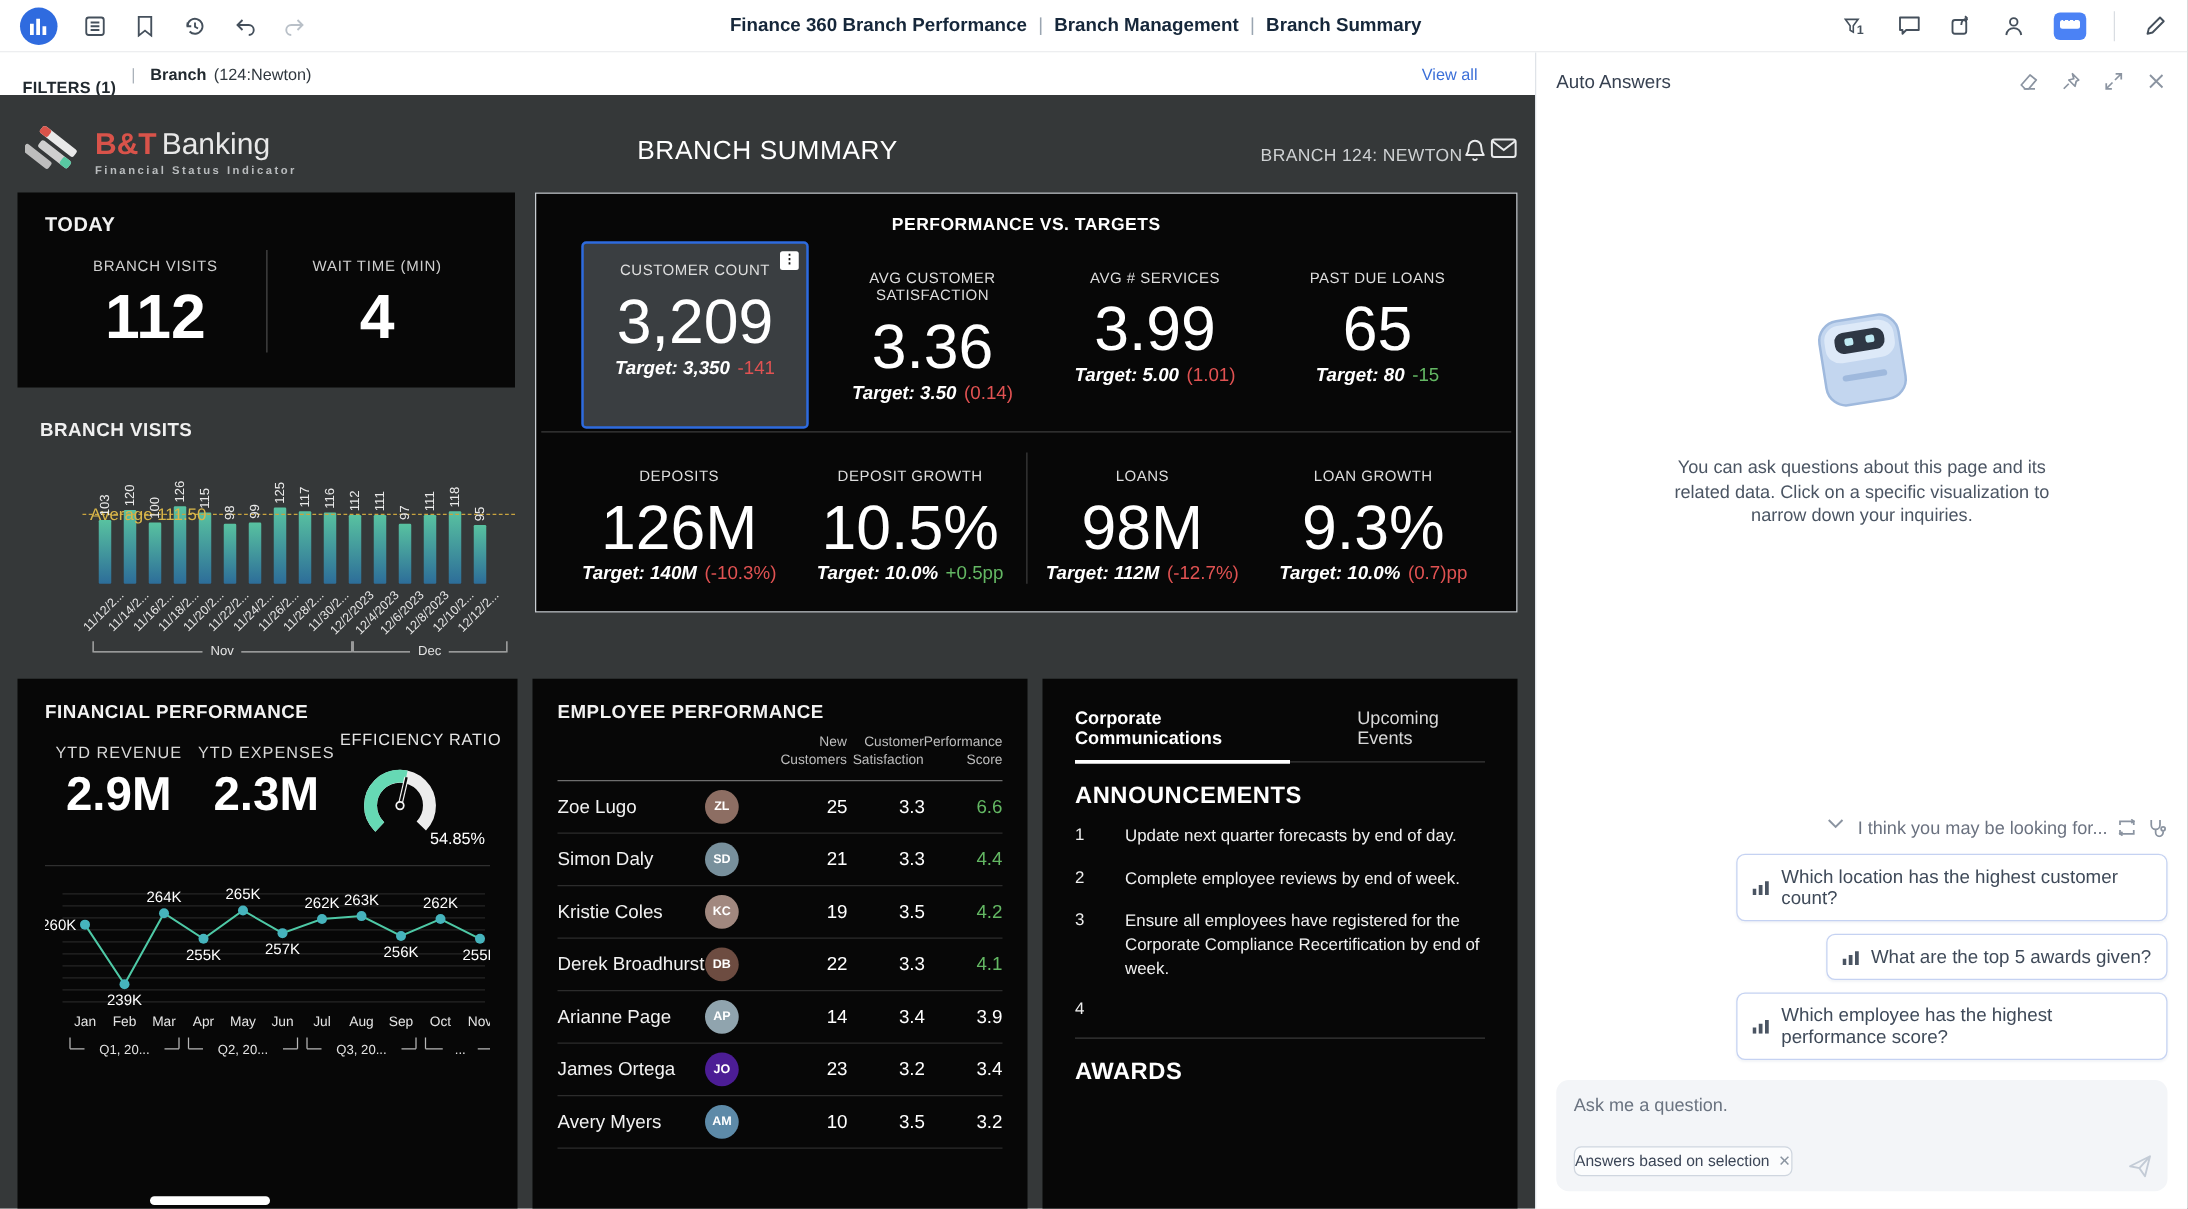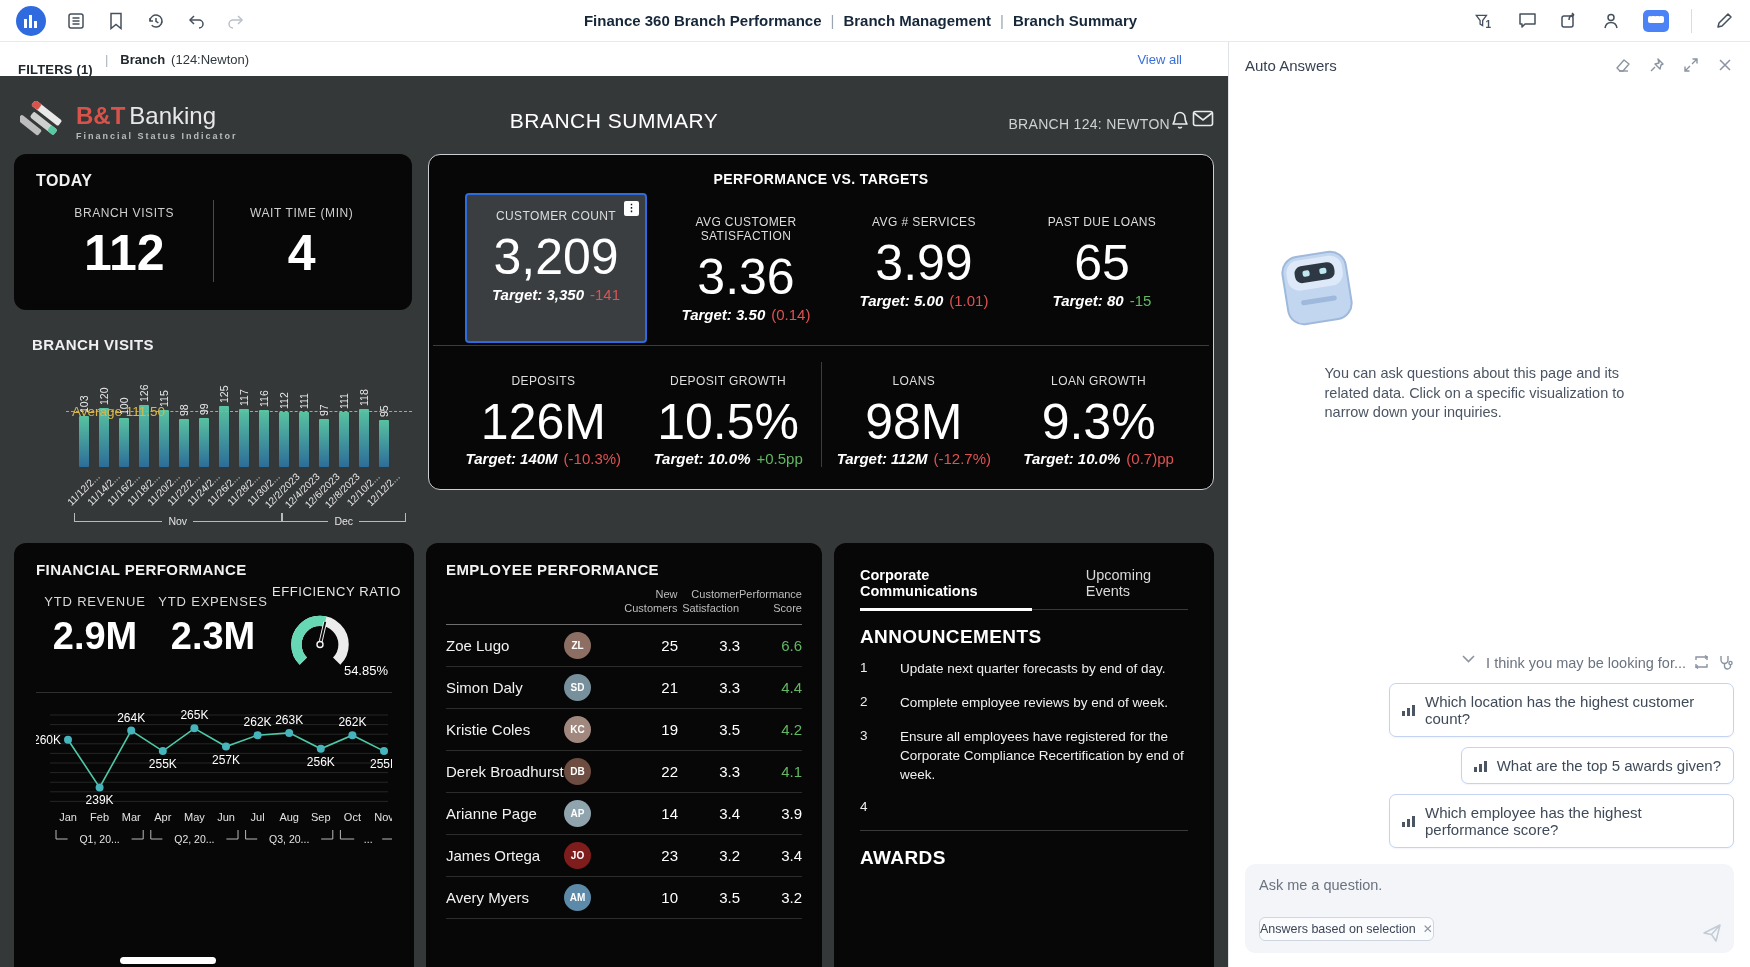--- a/index.html
+++ b/index.html
@@ -38,21 +38,21 @@
   .brand { display:flex; align-items:center; gap:10px; margin-left:6px; }
   .brand-text .line1 { font-size:24px; }
   .brand-text .b-red { color:#d9534a; font-weight:700; }
   .brand-text .b-white { color:#e8e8e8; font-weight:400; margin-left:4px; }
   .brand-text .tagline { font-size:9px; color:#b9bcbe; letter-spacing:2px; margin-top:1px; font-weight:700; }
   .dash-title { position:absolute; left:0; right:0; text-align:center; color:#fff; font-size:21px; letter-spacing:.5px; }
   .dash-right { margin-left:auto; display:flex; align-items:flex-end; z-index:2; }
   .dash-branch { color:#cfd2d4; font-size:14px; letter-spacing:.3px; }
   .hdr-icon { color:#e9eaeb; width:22px; height:22px; cursor:pointer; }
 
-  .panel { background:#070707; border-radius:12px; }
+  .panel { background:#070707; border-radius:0; }
 
   .row1 { display:flex; gap:16px; }
   .col-left { width:398px; flex:none; }
 
   
   .today { height:156px; padding:18px 22px 0; }
   .p-title { color:#f2f2f2; font-size:16px; font-weight:700; letter-spacing:.4px; }
   .today-kpis { display:flex; margin-top:10px; }
   .today-kpi { flex:1; text-align:center; padding-top:6px; }
   .today-kpi + .today-kpi { border-left:1px solid #4a4a4a; }
@@ -131,21 +131,21 @@
   .awards { border-top:1px solid #3a3a3a; margin-top:16px; padding-top:16px; color:#fff; font-size:19px; font-weight:700; letter-spacing:.4px; }
 
   .hscroll-thumb { position:absolute; bottom:3px; left:120px; width:96px; height:7px; background:#fff; border-radius:4px; cursor:pointer; }
 
   
   .answers { width:522px; flex:none; border-left:1px solid #dfe3e8; background:#fff; display:flex; flex-direction:column; }
   .aa-header { display:flex; align-items:center; padding:14px 16px 8px; }
   .aa-title { font-size:15px; color:#374151; }
   .aa-icons { margin-left:auto; display:flex; gap:16px; color:#8b94a1; }
   .aa-icon { width:18px; height:18px; cursor:pointer; display:flex; align-items:center; justify-content:center; }
-  .aa-center { margin-top:160px; padding:0 40px; }
+  .aa-center { margin-top:160px; text-align:center; padding:0 40px; }
   .robot-img { display:inline-block; }
   .aa-intro { margin-top:26px; color:#4b5563; font-size:14.5px; line-height:1.35; max-width:330px; margin-left:auto; margin-right:auto; }
   .aa-suggest { margin-top:auto; padding:0 16px; display:flex; flex-direction:column; align-items:flex-end; gap:10px; }
   .sg-head { display:flex; align-items:center; gap:8px; color:#6b7280; font-size:14.5px; margin-bottom:2px; }
   .sg-head .sg-ic { color:#8b94a1; width:16px; height:16px; cursor:pointer; }
   .chip { display:flex; align-items:center; gap:9px; background:#fff; border:1px solid #c5d2f2; border-radius:7px; padding:9px 12px; font-size:15px; color:#3f4a59; cursor:pointer; max-width:345px; text-align:left; box-shadow:0 1px 2px rgba(30,60,120,.06); }
   .chip .bars { flex:none; }
   .ask-box { margin:16px 16px 14px; background:#f3f5f8; border-radius:10px; padding:13px 14px 12px; position:relative; min-height:88px; }
   .ask-ph { color:#6a7380; font-size:14.5px; }
   .sel-chip { display:inline-flex; align-items:center; gap:7px; margin-top:24px; background:#fbfcfd; border:1px solid #cfd6df; border-radius:6px; padding:4px 0; font-size:12.5px; color:#3c4657; cursor:pointer; }
@@ -605,21 +605,21 @@
                   <div>
                     <div class="avatar" style="background: rgb(144, 164, 174);">AP</div>
                   </div>
                   <div class="emp-num">14</div>
                   <div class="emp-num">3.4</div>
                   <div class="emp-num">3.9</div>
                 </div>
                 <div class="emp-row">
                   <div class="emp-name">James Ortega</div>
                   <div>
-                    <div class="avatar" style="background: #7f1d1d; text-align: right;">JO</div>
+                    <div class="avatar" style="background: #4c1d95; text-align: right;">JO</div>
                   </div>
                   <div class="emp-num">23</div>
                   <div class="emp-num">3.2</div>
                   <div class="emp-num">3.4</div>
                 </div>
                 <div class="emp-row">
                   <div class="emp-name">Avery Myers</div>
                   <div>
                     <div class="avatar" style="background: rgb(93, 138, 168);">AM</div>
                   </div>

